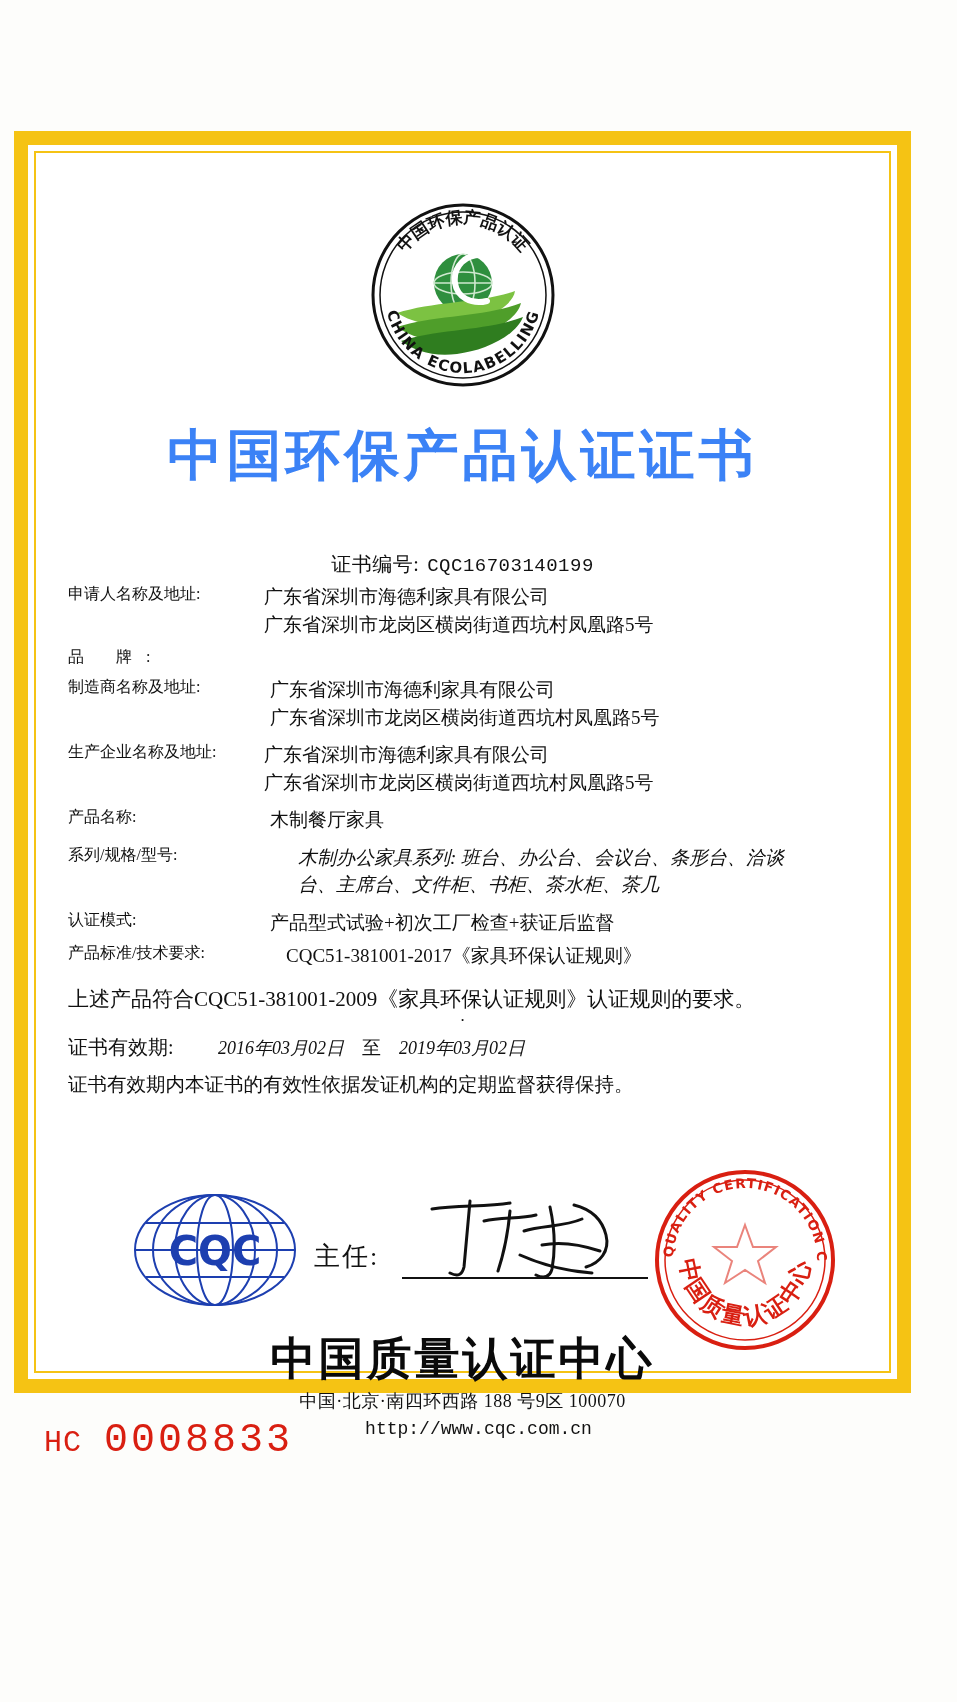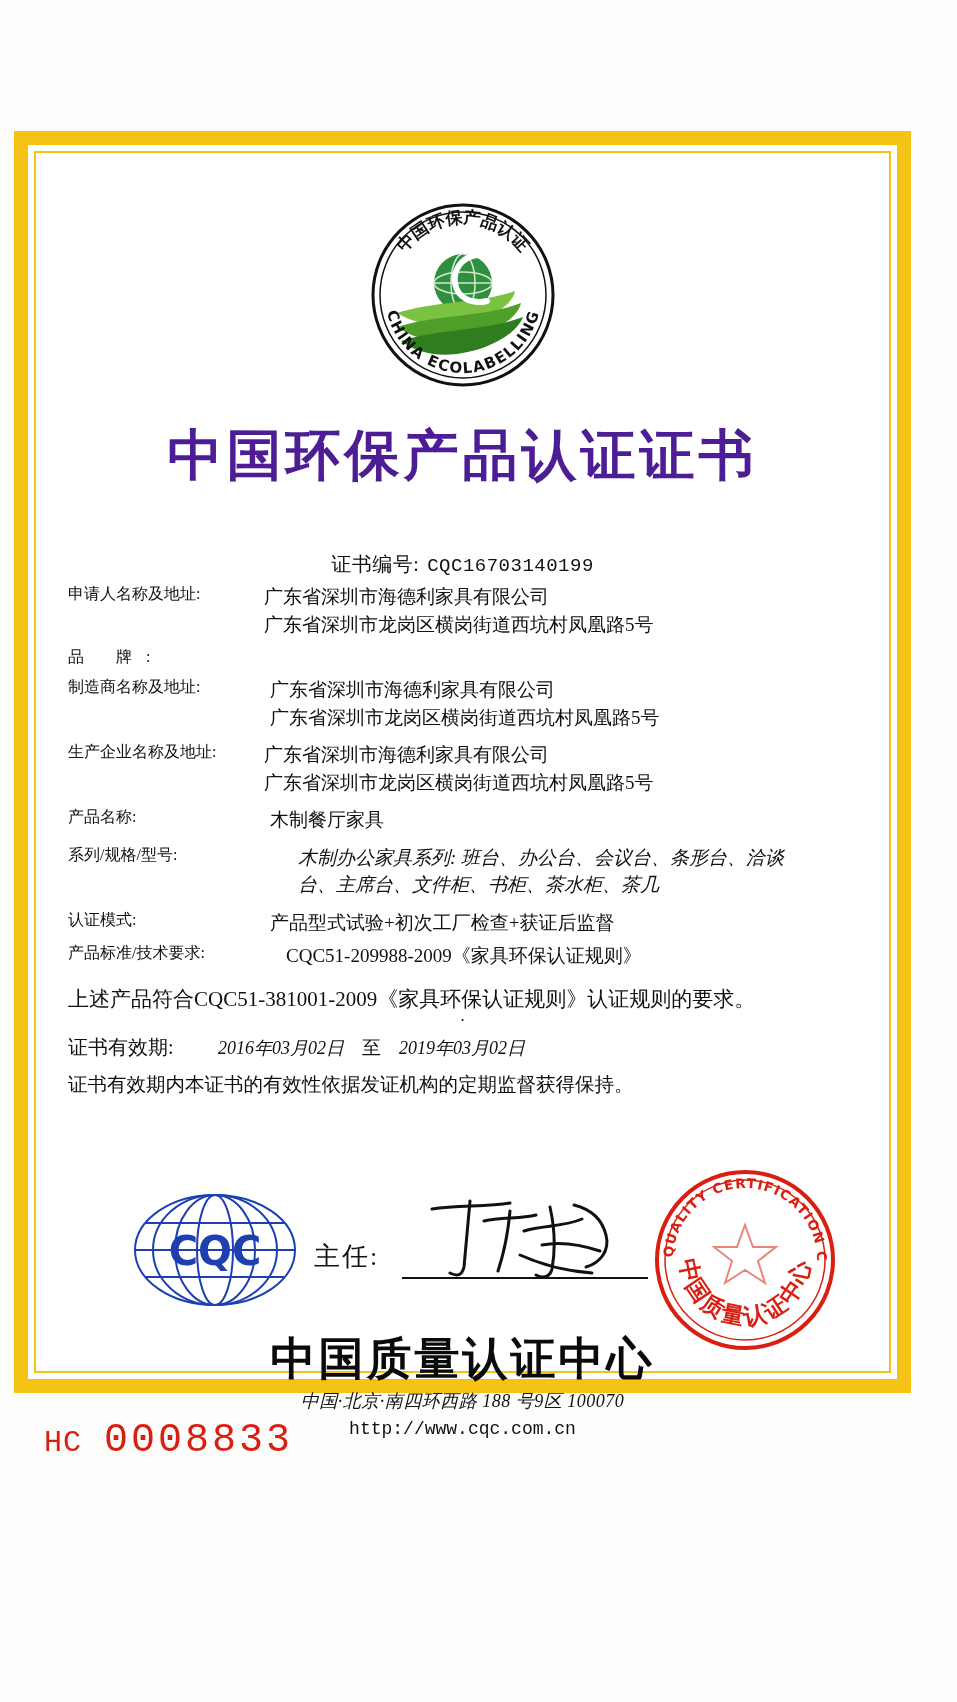--- a/index.html
+++ b/index.html
@@ -69,21 +69,21 @@
   .main-title {
     position: absolute;
     top: 248px;
     left: 0;
     width: 100%;
     text-align: center;
     font-family: "DejaVu Sans", sans-serif;
     font-weight: bold;
     font-size: 55px;
     letter-spacing: 4px;
-    color: #4c1d95;
+    color: #3b82f6;
   }
 
   
   .cert-no {
     position: absolute;
     top: 380px;
     left: 0;
     width: 100%;
     text-align: center;
     font-size: 20px;
@@ -223,26 +223,25 @@
     color: #0a0a0a;
   }
   .org-addr {
     position: absolute;
     top: 1218px;
     left: 0;
     width: 100%;
     text-align: center;
     font-size: 18px;
     letter-spacing: 0.5px;
-    font-style: italic;
   }
   .org-url {
     position: absolute;
     top: 1248px;
-    left: 0;
+    left: 16px;
     width: 100%;
     text-align: center;
     font-size: 18px;
     font-family: "Liberation Mono", monospace;
   }
 
   
   .serial {
     position: absolute;
     left: 44px;
@@ -344,21 +343,21 @@
           </div>
         </div>
 
         <div class="row row-mode">
           <div class="label lbl-mode">认证模式:</div>
           <div class="value val-indent-a">产品型式试验+初次工厂检查+获证后监督</div>
         </div>
 
         <div class="row row-standard">
           <div class="label lbl-standard">产品标准/技术要求:</div>
-          <div class="value">CQC51-209988-2009《家具环保认证规则》</div>
+          <div class="value">CQC51-381001-2017《家具环保认证规则》</div>
         </div>
 
         <div class="statement">上述产品符合CQC51-381001-2009《家具环保认证规则》认证规则的要求。</div>
 
         <div class="dot-mark">·</div>
 
         <div class="validity">
           <span class="v-label">证书有效期:</span>
           <span class="v-date">2016年03月02日</span>
           <span class="v-sep">至</span>

